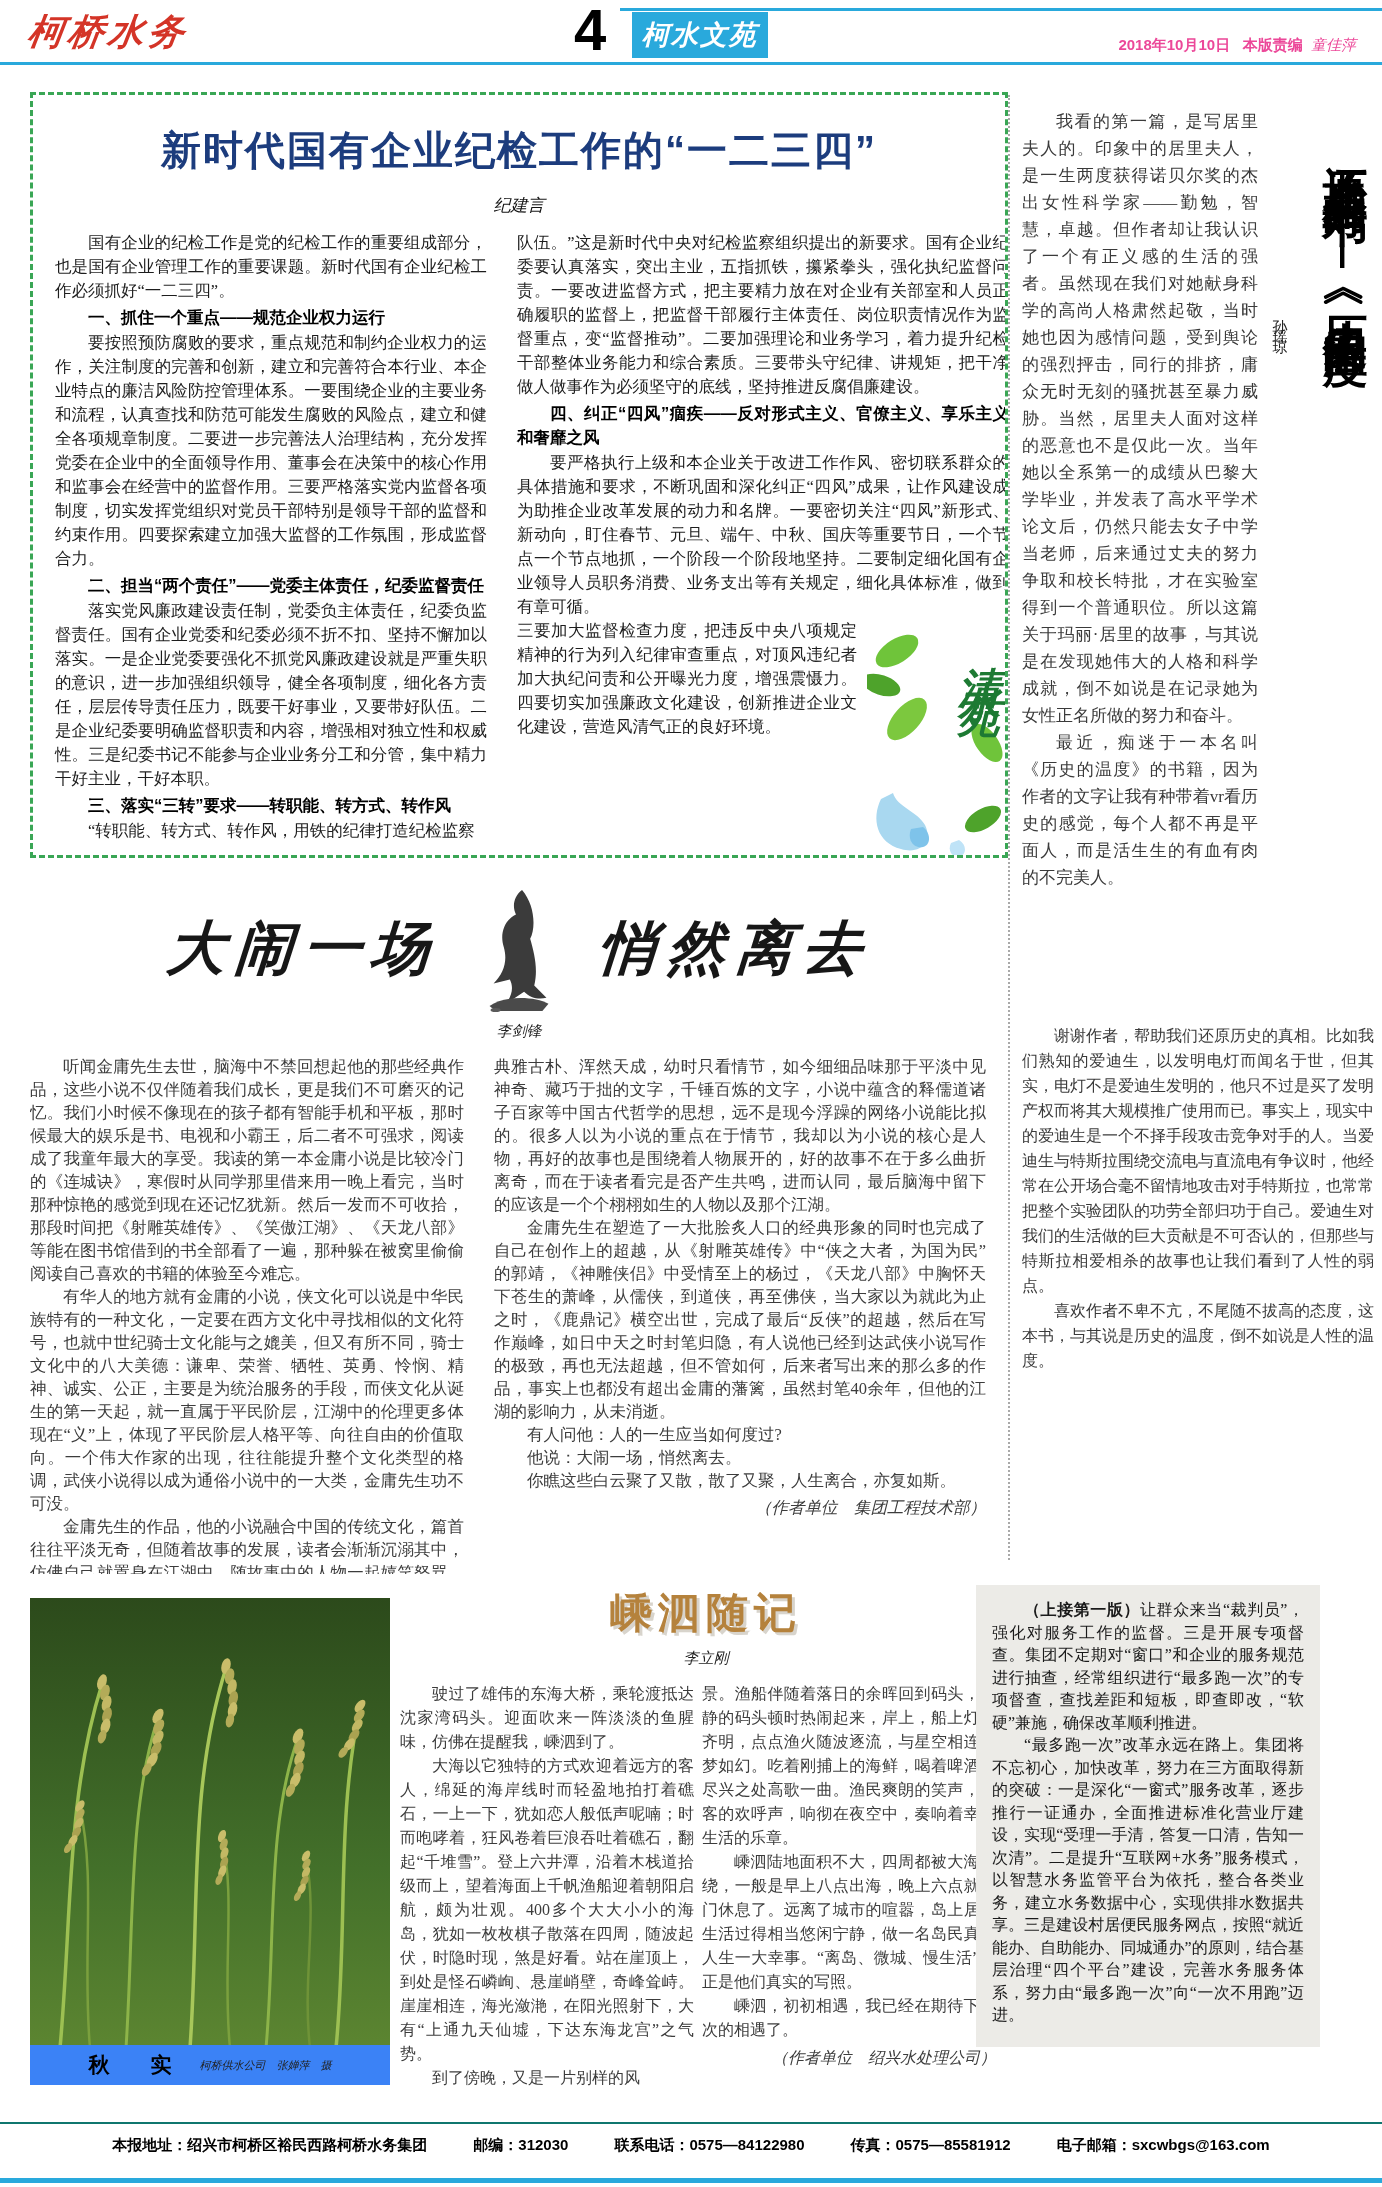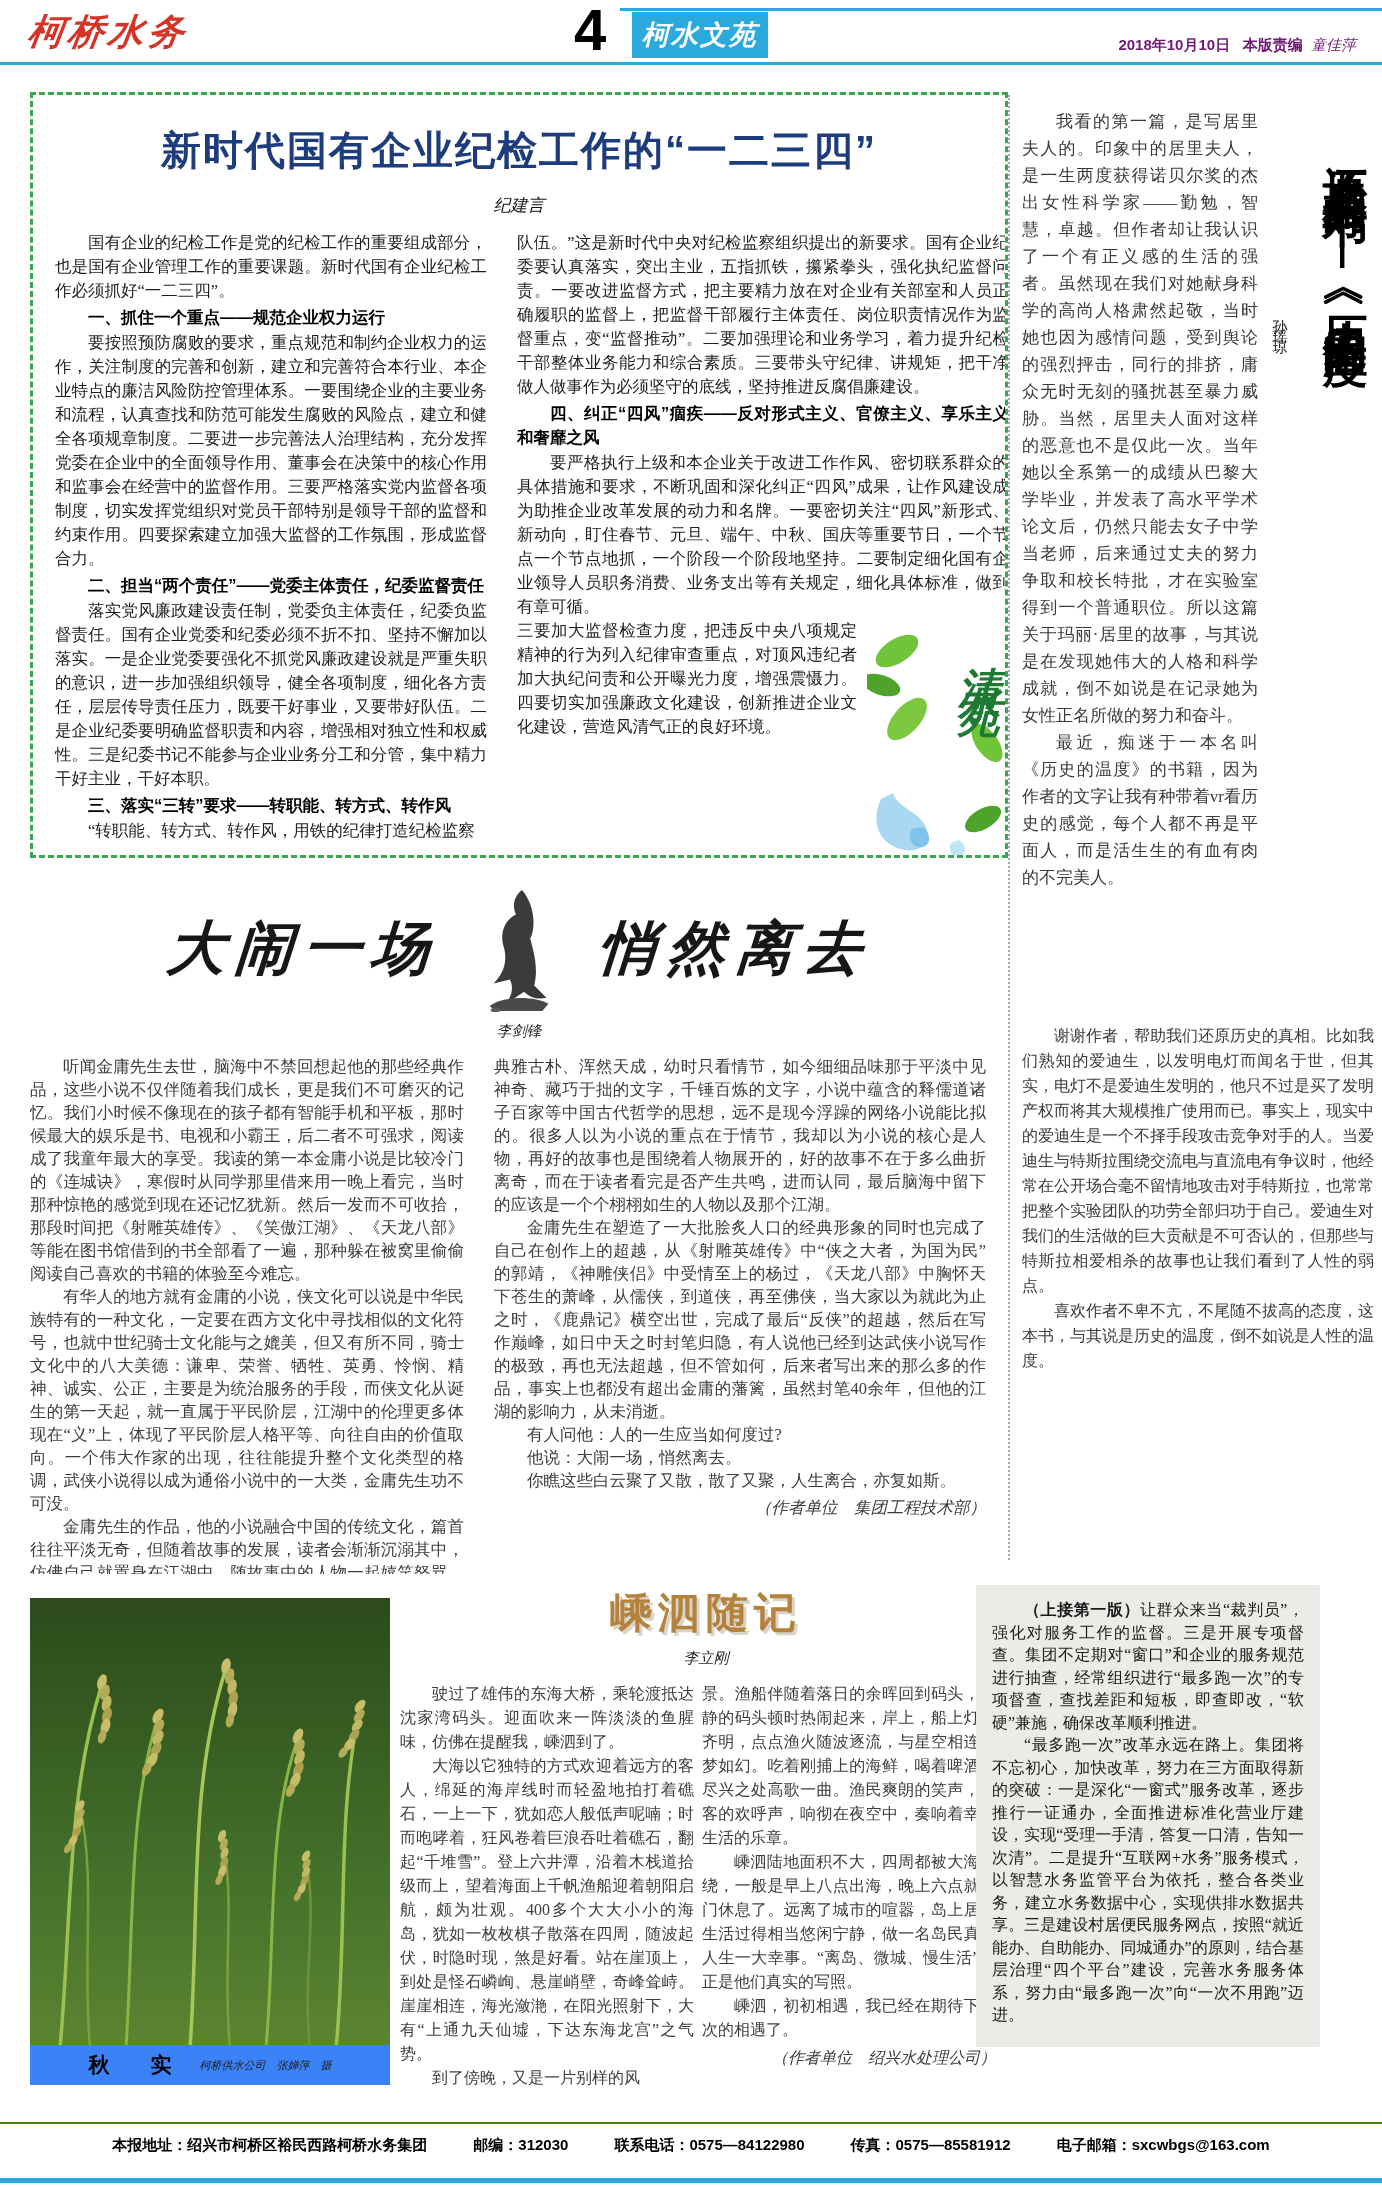--- a/index.html
+++ b/index.html
@@ -20,21 +20,21 @@
     transform:skewX(-8deg);letter-spacing:4px;}
   .pageno{position:absolute;left:574px;top:0px;font-family:"Liberation Sans",sans-serif;
     font-weight:900;font-size:58px;line-height:60px;color:#000;}
   .section-badge{position:absolute;left:632px;top:12px;width:136px;height:46px;
     background:var(--accent-blue);color:#fff;font-family:"DejaVu Serif",serif;
     font-style:italic;font-weight:bold;font-size:27px;text-align:center;line-height:46px;
     letter-spacing:2px;}
   .header-topline{position:absolute;left:620px;top:8px;right:0;height:3px;background:var(--accent-blue);}
   .header-mainline{position:absolute;left:0;top:62px;width:1382px;height:3px;background:var(--accent-blue);}
   .header-date{position:absolute;right:26px;top:36px;font-family:"Liberation Sans",sans-serif;
-    font-weight:bold;font-size:15px;color:#701a75;}
+    font-weight:bold;font-size:15px;color:#ec4899;}
   .header-date .editor-name{font-family:"DejaVu Serif",serif;font-style:italic;font-weight:normal;}
   
   .main-box{position:absolute;left:30px;top:92px;width:978px;height:766px;
     border:3px dashed var(--border-green);padding:18px 22px 10px 22px;overflow:hidden;}
   .main-title{text-align:center;font-family:"Liberation Sans",sans-serif;font-weight:900;
     font-size:40px;letter-spacing:2px;color:var(--title-navy);margin-top:10px;}
   .main-byline{text-align:center;font-family:"DejaVu Serif",serif;font-style:italic;
     font-size:17px;margin-top:16px;color:#111;}
   .cols{display:flex;gap:30px;margin-top:14px;}
   .art p{margin:0;text-align:justify;}
@@ -94,21 +94,21 @@
   .shengsi-cols{margin-top:14px;font-size:16px;line-height:24px;color:var(--body-gray);}
   .shengsi-cols .c1{width:294px;flex:0 0 294px;}
   .shengsi-cols .c2{width:294px;flex:0 0 294px;}
   .shengsi-cols{gap:8px;}
   
   .contbox{position:absolute;left:976px;top:1585px;width:344px;height:462px;background:#ecebe7;
     padding:14px 16px;overflow:hidden;font-size:16px;line-height:22.5px;color:#1a1a1a;}
   .contbox p{text-align:justify;text-indent:2em;}
   .contbox b{font-family:"Liberation Sans",sans-serif;}
   
-  .footer{position:absolute;left:0;top:2122px;width:1382px;border-top:2px solid #4d7c0f;
+  .footer{position:absolute;left:0;top:2122px;width:1382px;border-top:2px solid #0f766e;
     padding-top:12px;}
   .footer-row{display:flex;justify-content:center;gap:46px;font-family:"Liberation Sans",sans-serif;
     font-weight:bold;font-size:15px;color:#000;}
   .footer-bar{position:absolute;left:0;top:2178px;width:1382px;height:5px;background:var(--accent-blue);}
 </style>
 </head>
 <body>
 
 <div class="header">
   <div class="masthead">柯桥水务</div>

